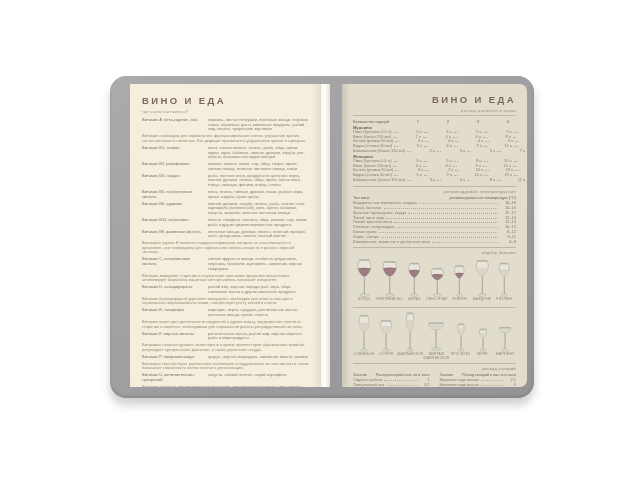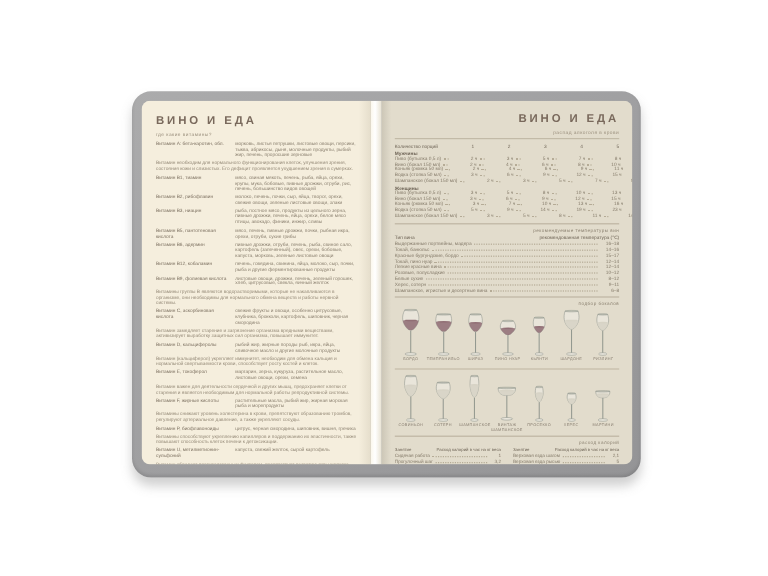--- a/index.html
+++ b/index.html
@@ -5,21 +5,21 @@
   html,body{margin:0;padding:0;}
   body{width:640px;height:480px;background:#ffffff;overflow:hidden;
        font-family:"Liberation Sans", sans-serif;}
   .scene{position:relative;width:640px;height:480px;background:#ffffff;}
   .cover{position:absolute;left:110px;top:76px;width:424px;height:322px;
          background:linear-gradient(145deg,#ababac,#9d9d9f 60%,#949496);
          border-radius:16px;
          box-shadow:0 7px 9px rgba(120,120,120,.35), inset 0 -2px 3px rgba(0,0,0,.12);
          padding:8px 7px 11px 8px;box-sizing:border-box;}
   .pages{display:flex;width:100%;height:100%;border-radius:7px;overflow:hidden;}
-  .page{box-sizing:border-box;position:relative;overflow:hidden;}
+  .page{box-sizing:border-box;position:relative;overflow:hidden;margin-left:12px;}
   .page.left{width:191px;background:#f5eedd;padding:11px 10px 8px 12px;}
   .page.left::after{content:"";position:absolute;right:0;top:0;bottom:0;width:10px;
          background:linear-gradient(to right,rgba(0,0,0,0),rgba(130,120,95,.14));pointer-events:none;}
   .gutter{width:9px;background:linear-gradient(to right,#fbf7ec,#ffffff 40%,#e8e2d2);}
   .page.right{flex:1;background:#e2dccc;padding:10px 11px 8px 11px;}
   .page.right::before{content:"";position:absolute;left:0;top:0;bottom:0;width:8px;
          background:linear-gradient(to right,rgba(90,85,70,.16),rgba(0,0,0,0));pointer-events:none;}
 
   .title{font-size:9.5px;font-weight:bold;letter-spacing:2.4px;color:#79695c;margin:0 0 3px 0;}
   .page.right .title{text-align:right;}

